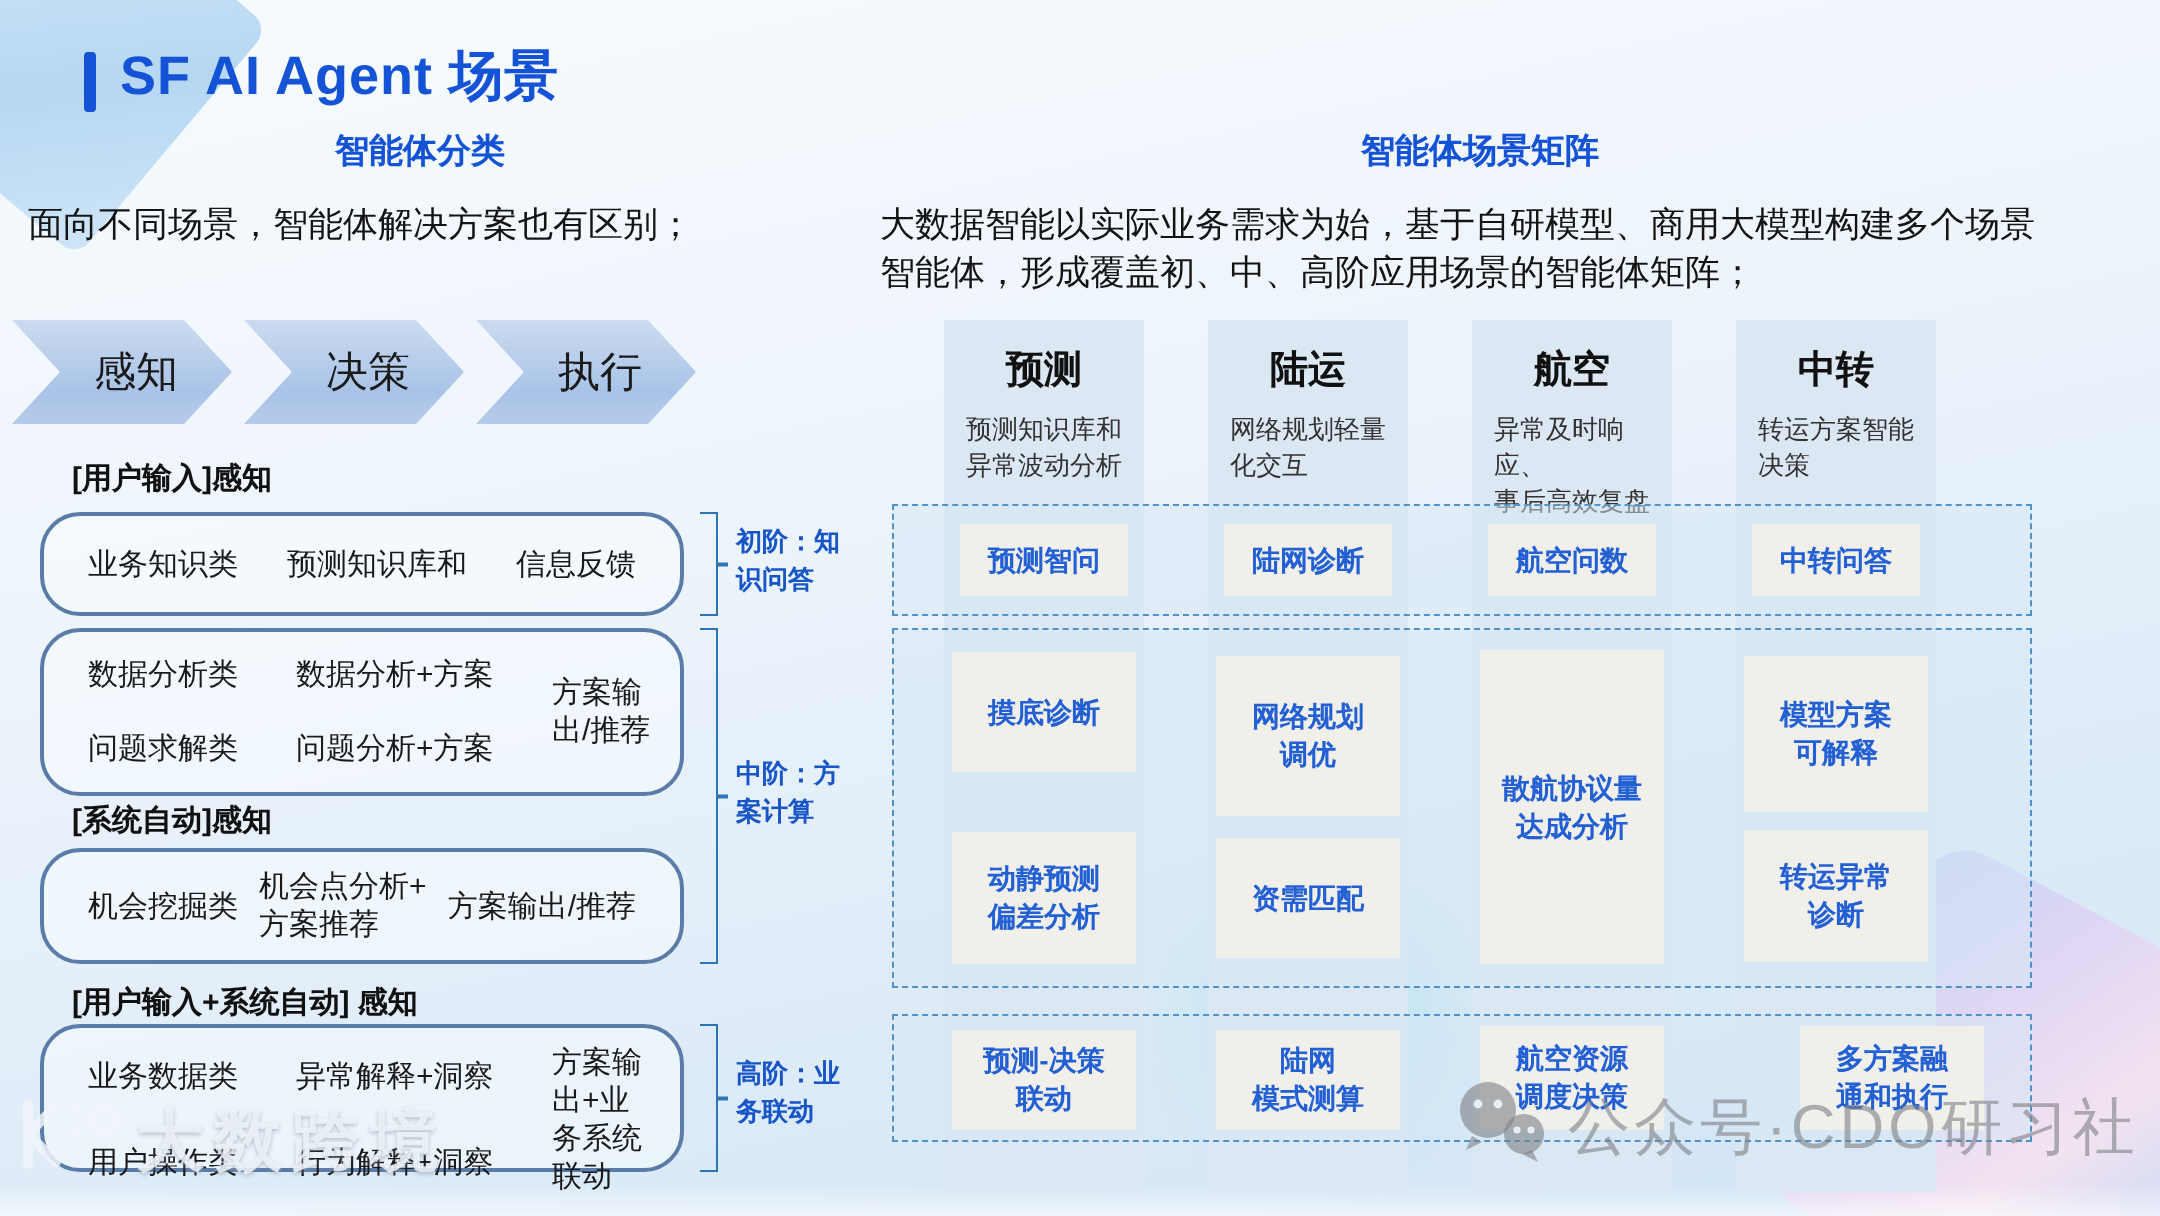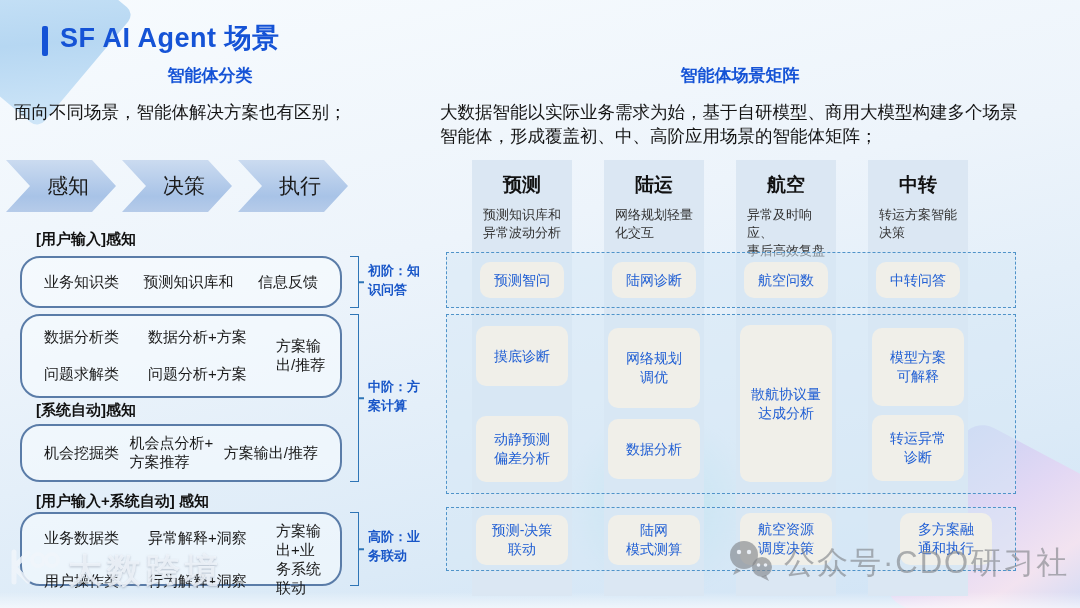--- a/index.html
+++ b/index.html
@@ -52,21 +52,21 @@
   .level-label{position:absolute;left:368px;width:74px;font-size:13px;font-weight:800;
     color:#1856c8;line-height:1.45;}
   
   .strip{position:absolute;top:160px;width:100px;height:436px;background:#dbe7f3;
     display:flex;flex-direction:column;align-items:center;}
   .strip .col-title{margin-top:12px;font-size:19px;font-weight:800;color:#111;}
   .strip .col-desc{margin-top:8px;align-self:flex-start;padding-left:11px;font-size:13px;color:#333;line-height:1.4;}
   .dash{position:absolute;left:446px;width:570px;box-sizing:border-box;
     border:1.5px dashed #4f93c9;background:rgba(213,231,245,.5);}
   .mitem{position:absolute;display:flex;align-items:center;justify-content:center;text-align:center;
-    background:#f0efe9;color:#2260d4;font-weight:400;font-size:14px;line-height:1.35;box-sizing:border-box;border-radius:10px;}
+    background:#f0efe9;color:#2260d4;font-weight:700;font-size:14px;line-height:1.35;box-sizing:border-box;}
   
   .wm-left{position:absolute;left:8px;top:548px;display:flex;align-items:flex-start;gap:8px;
     color:rgba(240,244,250,.85);text-shadow:0 1px 2px rgba(140,152,170,.55);}
   .wm-left .wm-text{font-size:34px;font-weight:800;letter-spacing:5px;}
   .wm-right{position:absolute;left:726px;top:538px;display:flex;align-items:center;gap:6px;
     color:rgba(128,130,136,.62);}
   .wm-right .wm-text{font-size:31px;letter-spacing:2px;}
 </style>
 </head>
 <body>
@@ -172,21 +172,21 @@
   <div class="mitem" style="left:480px;top:262px;width:84px;height:36px;">预测智问</div>
   <div class="mitem" style="left:612px;top:262px;width:84px;height:36px;">陆网诊断</div>
   <div class="mitem" style="left:744px;top:262px;width:84px;height:36px;">航空问数</div>
   <div class="mitem" style="left:876px;top:262px;width:84px;height:36px;">中转问答</div>
 
   <div class="mitem pre" style="left:476px;top:326px;width:92px;height:60px;">摸底诊断</div>
   <div class="mitem pre" style="left:476px;top:416px;width:92px;height:66px;">动静预测
 偏差分析</div>
   <div class="mitem pre" style="left:608px;top:328px;width:92px;height:80px;">网络规划
 调优</div>
-  <div class="mitem pre" style="left:608px;top:419px;width:92px;height:60px;">数据分析</div>
+  <div class="mitem pre" style="left:608px;top:419px;width:92px;height:60px;">资需匹配</div>
   <div class="mitem pre" style="left:740px;top:325px;width:92px;height:157px;">散航协议量
 达成分析</div>
   <div class="mitem pre" style="left:872px;top:415px;width:92px;height:66px;">转运异常
 诊断</div>
   <div class="mitem pre" style="left:872px;top:328px;width:92px;height:78px;">模型方案
 可解释</div>
 
   <div class="mitem pre" style="left:476px;top:515px;width:92px;height:50px;">预测-决策
 联动</div>
   <div class="mitem pre" style="left:608px;top:515px;width:92px;height:50px;text-align:center;">陆网

